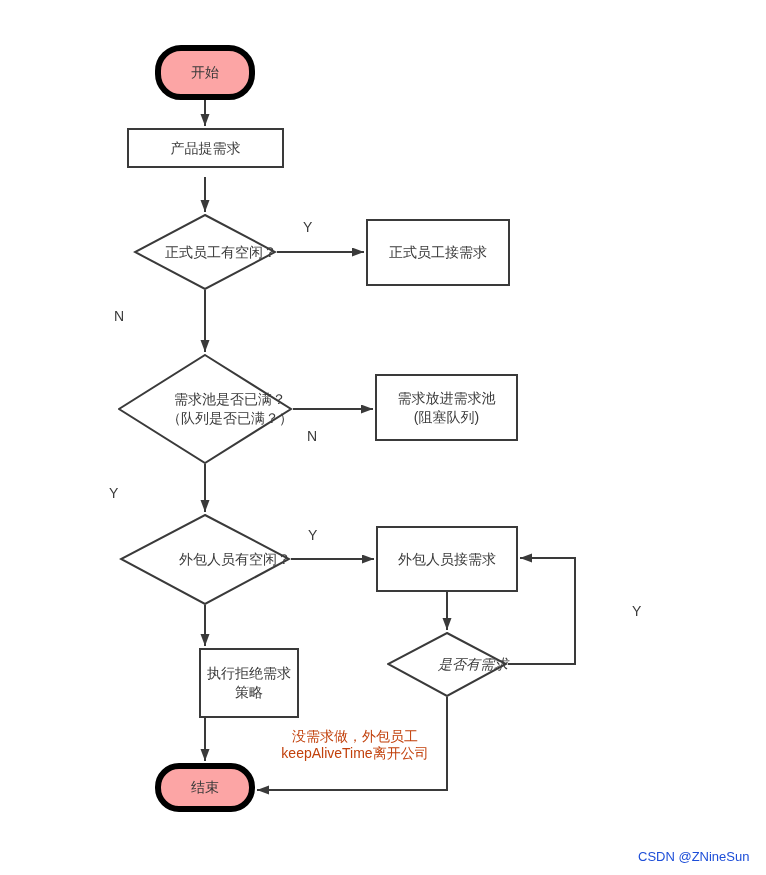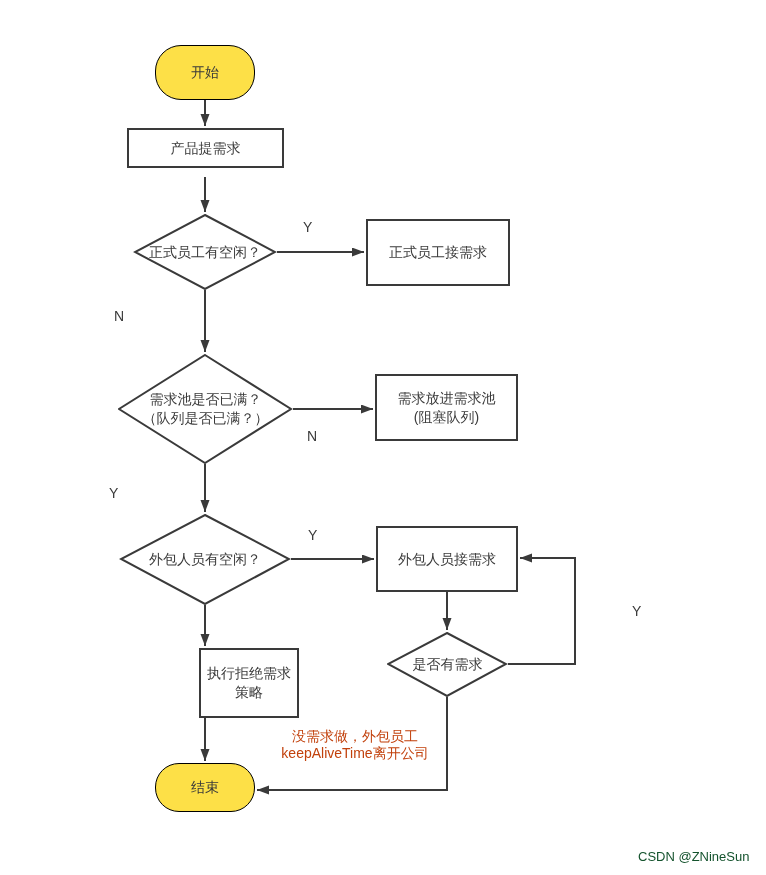--- a/index.html
+++ b/index.html
@@ -16,52 +16,52 @@
   .node{
     position:absolute;
     display:flex;align-items:center;justify-content:center;
     text-align:center;
     font-size:14px;line-height:19px;
     white-space:pre-line;
     box-sizing:border-box;
     color:#3a3a3a;
   }
   .process{border:2px solid #3a3a3a;background:#ffffff;}
-  .terminal{border:1px solid #000000;background:#fde047;border-radius:26px;}
-  .decision{background:transparent;border:none;padding:0;}
+  .terminal{border:6px solid #000000;background:#fca5a5;border-radius:26px;}
+  .decision{background:transparent;border:none;padding:0;justify-content:flex-end;}
   .decision svg{position:absolute;left:0;top:0;width:100%;height:100%;}
   .decision .node-label{position:relative;z-index:1;}
   
   .n-start   {left:155px;top:45px;  width:100px;height:55px;}
   .n-submit  {left:127px;top:128px; width:157px;height:40px;}
   .n-d1      {left:133px;top:214px; width:144px;height:76px;}
   .n-r1      {left:366px;top:219px; width:144px;height:67px;}
   .n-d2      {left:118px;top:354px; width:175px;height:110px;}
   .n-r2      {left:375px;top:374px; width:143px;height:67px;}
   .n-d3      {left:119px;top:514px; width:172px;height:91px;}
   .n-r3      {left:376px;top:526px; width:142px;height:66px;text-align:center;}
-  .n-d4      {left:387px;top:632px; width:121px;height:65px;}
+  .n-d4      {left:387px;top:632px; width:121px;height:65px;font-style:italic;}
   .n-r4      {left:153px;top:648px; width:100px;height:70px;margin-left:46px;}
   .n-end     {left:155px;top:763px; width:100px;height:49px;border-radius:24px;}
   
   .edge-label{position:absolute;font-size:14px;color:#3a3a3a;}
   .l-d1yes{left:303px;top:219px;}
   .l-d1no {left:114px;top:308px;}
   .l-d2no {left:307px;top:428px;}
   .l-d2yes{left:109px;top:485px;}
   .l-d3yes{left:308px;top:527px;}
   .l-d4yes{left:632px;top:603px;}
   .annotation{
     position:absolute;left:269px;top:728px;width:172px;
     text-align:center;font-size:14px;line-height:17px;
     white-space:pre-line;color:#c2410c;
   }
   .watermark{
     position:absolute;left:638px;top:849px;
-    font-size:13px;color:#14532d;
+    font-size:13px;color:#1d4ed8;
   }
 </style>
 </head>
 <body>
 
 <div class="canvas">
 
   <svg class="connectors" width="766" height="875" viewBox="0 0 766 875">
     <defs>
       <marker id="arrow" markerUnits="userSpaceOnUse" markerWidth="13" markerHeight="10" refX="12" refY="4.5" orient="auto">

